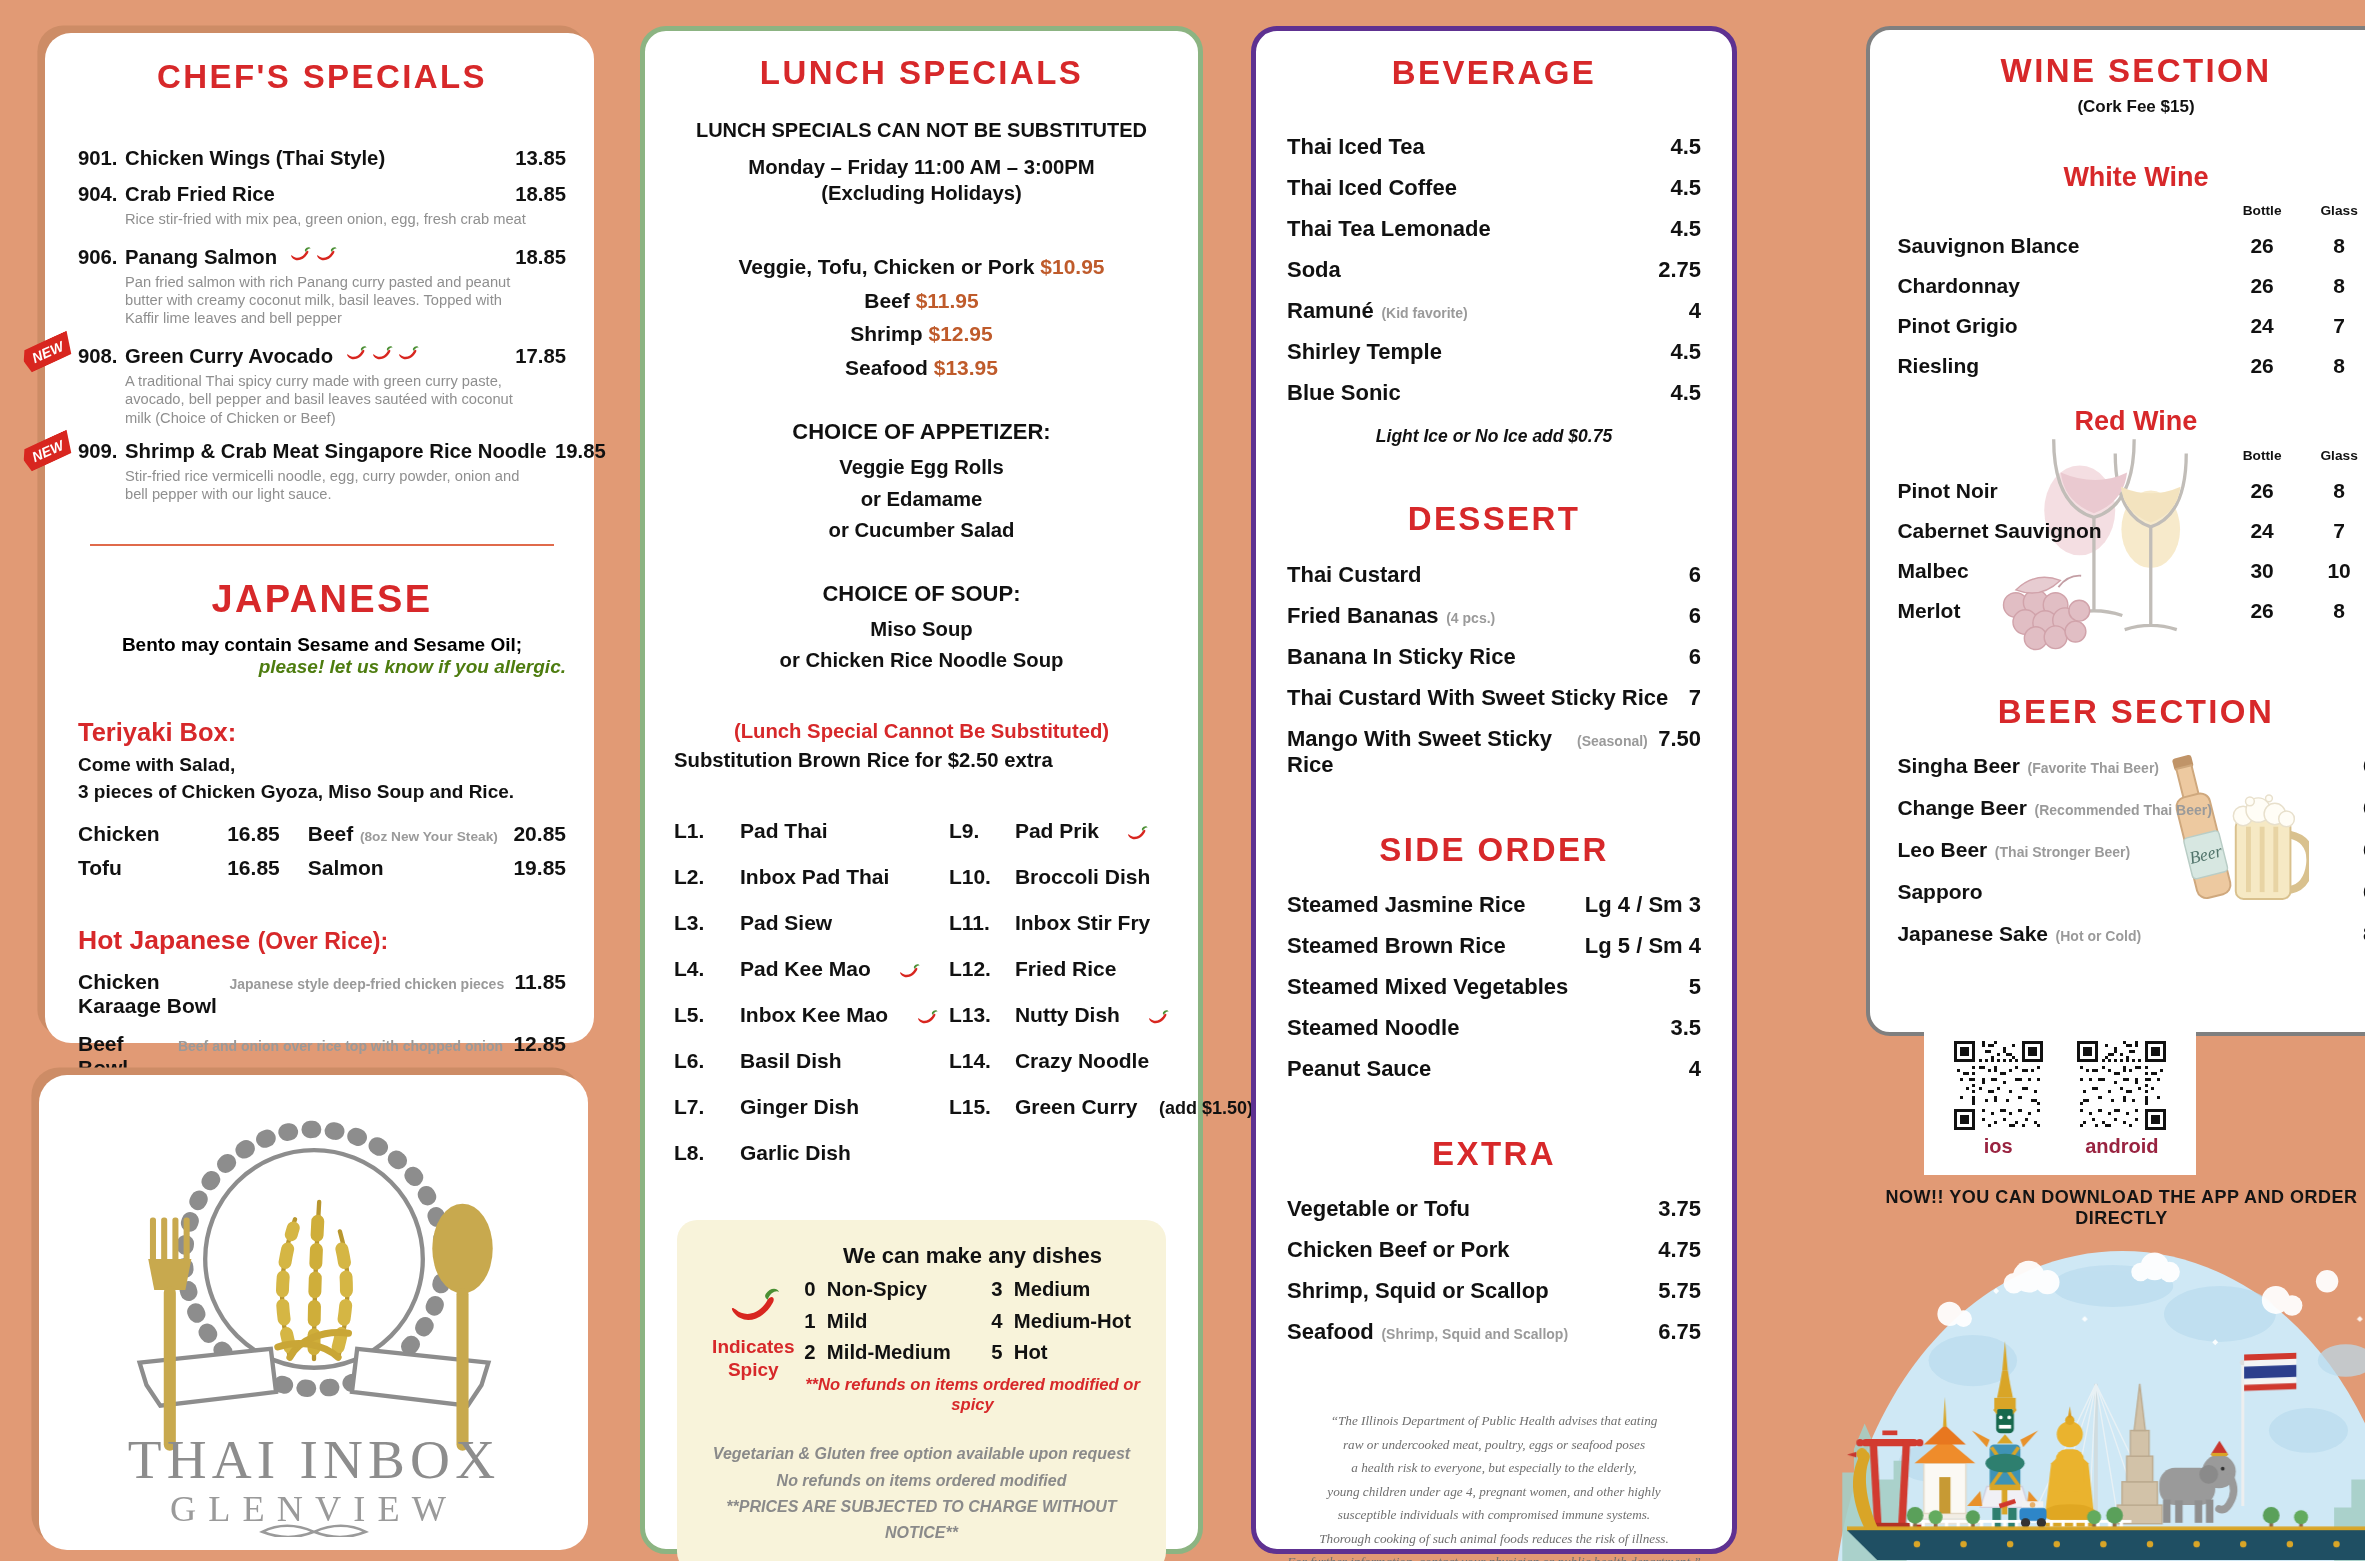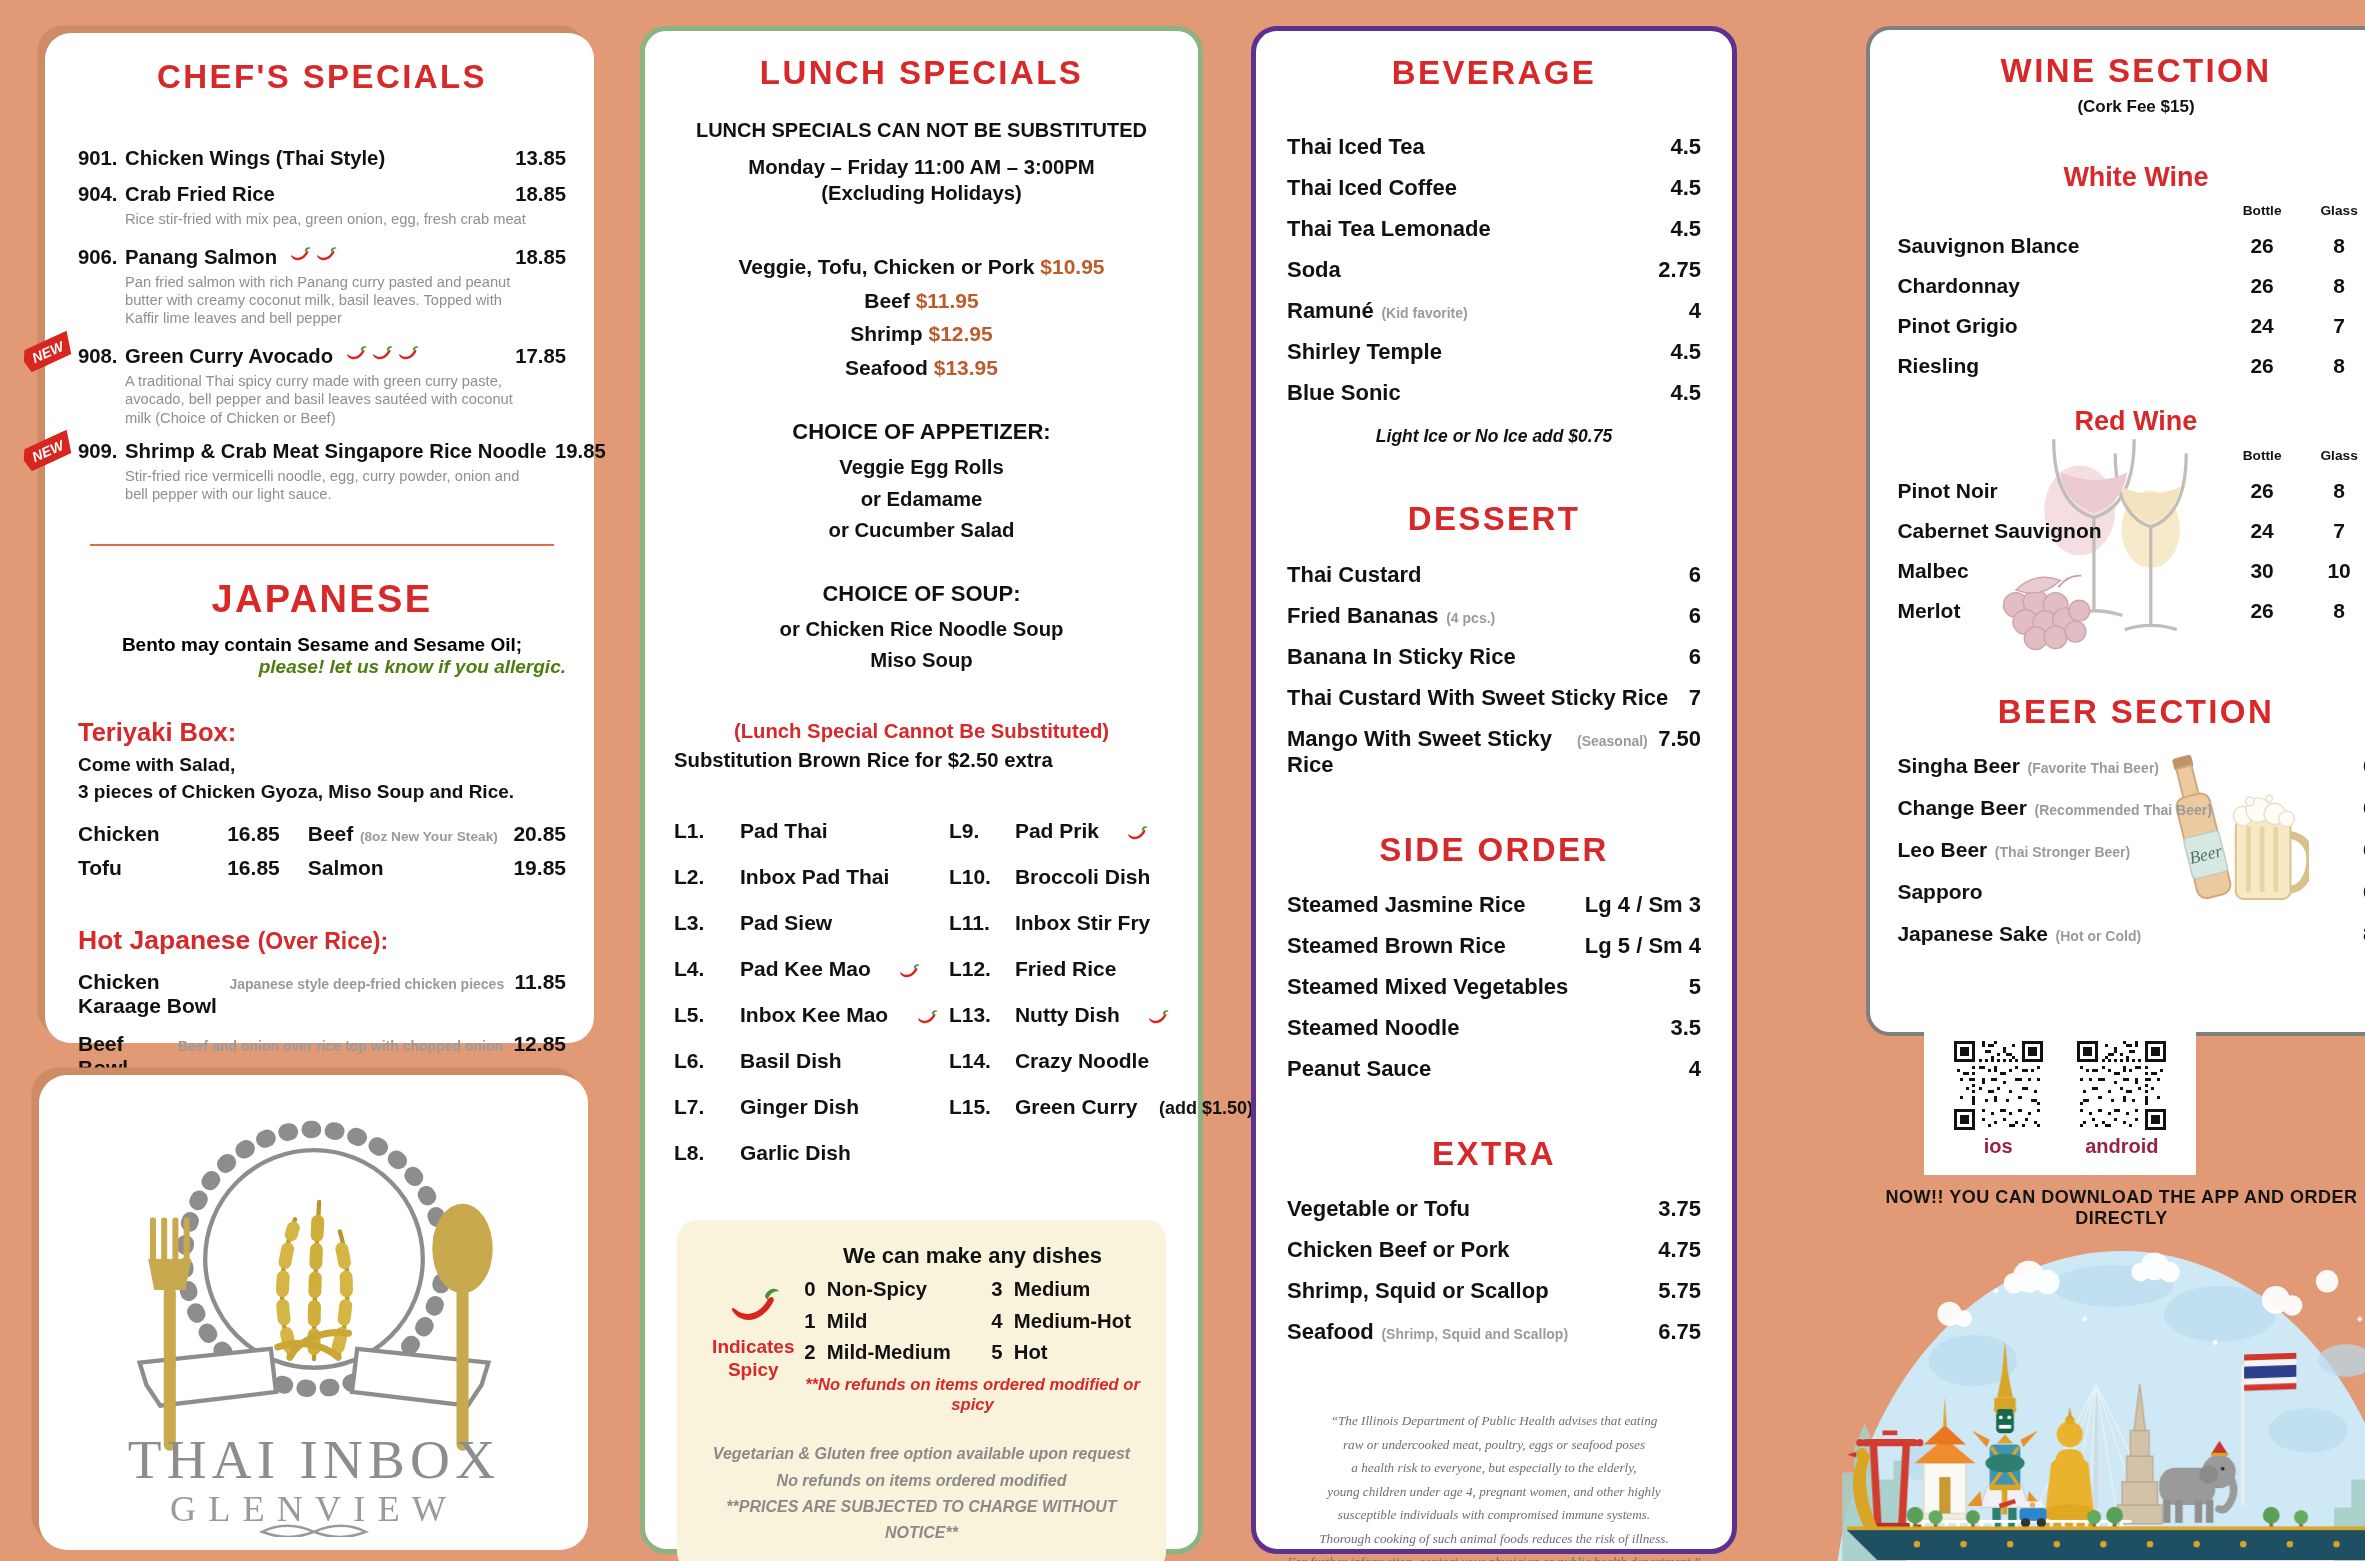--- a/index.html
+++ b/index.html
@@ -410,23 +410,23 @@
     <div class="choice-title">CHOICE OF APPETIZER:</div>
     <div class="choice-lines">
   <div class="tline">Veggie Egg Rolls</div>
 
   <div class="tline">or Edamame</div>
 
   <div class="tline">or Cucumber Salad</div>
 </div>
     <div class="choice-title">CHOICE OF SOUP:</div>
     <div class="choice-lines">
+  <div class="tline">Miso Soup</div>
+
   <div class="tline">or Chicken Rice Noodle Soup</div>
-
-  <div class="tline">Miso Soup</div>
 </div>
     <div class="l-red">(Lunch Special Cannot Be Substituted)</div>
     <div class="l-brown">Substitution Brown Rice for $2.50 extra</div>
     <div class="dish-cols">
       <div>
   <div class="dish">
     <span class="num">L1.</span>
     <span class="dname">Pad Thai</span>
 
   </div>

